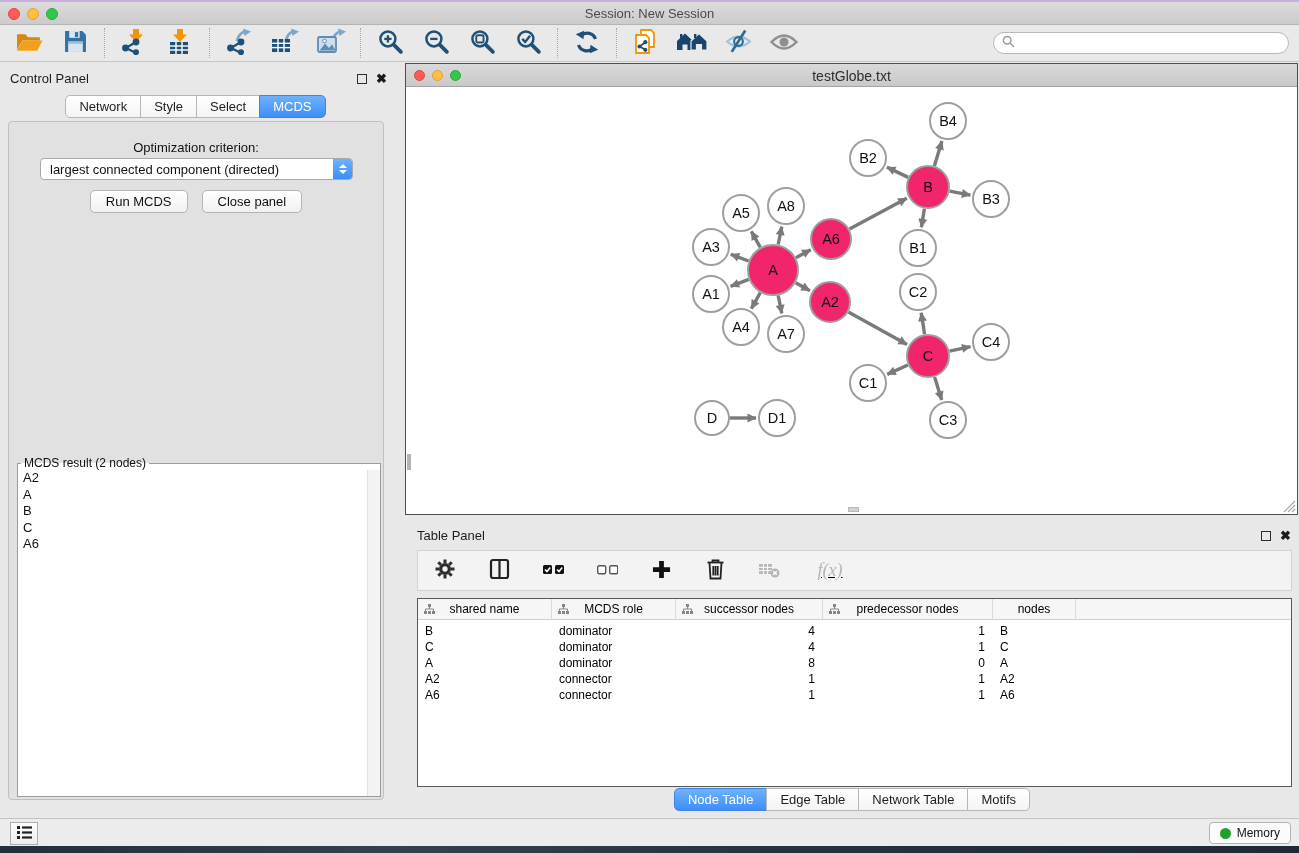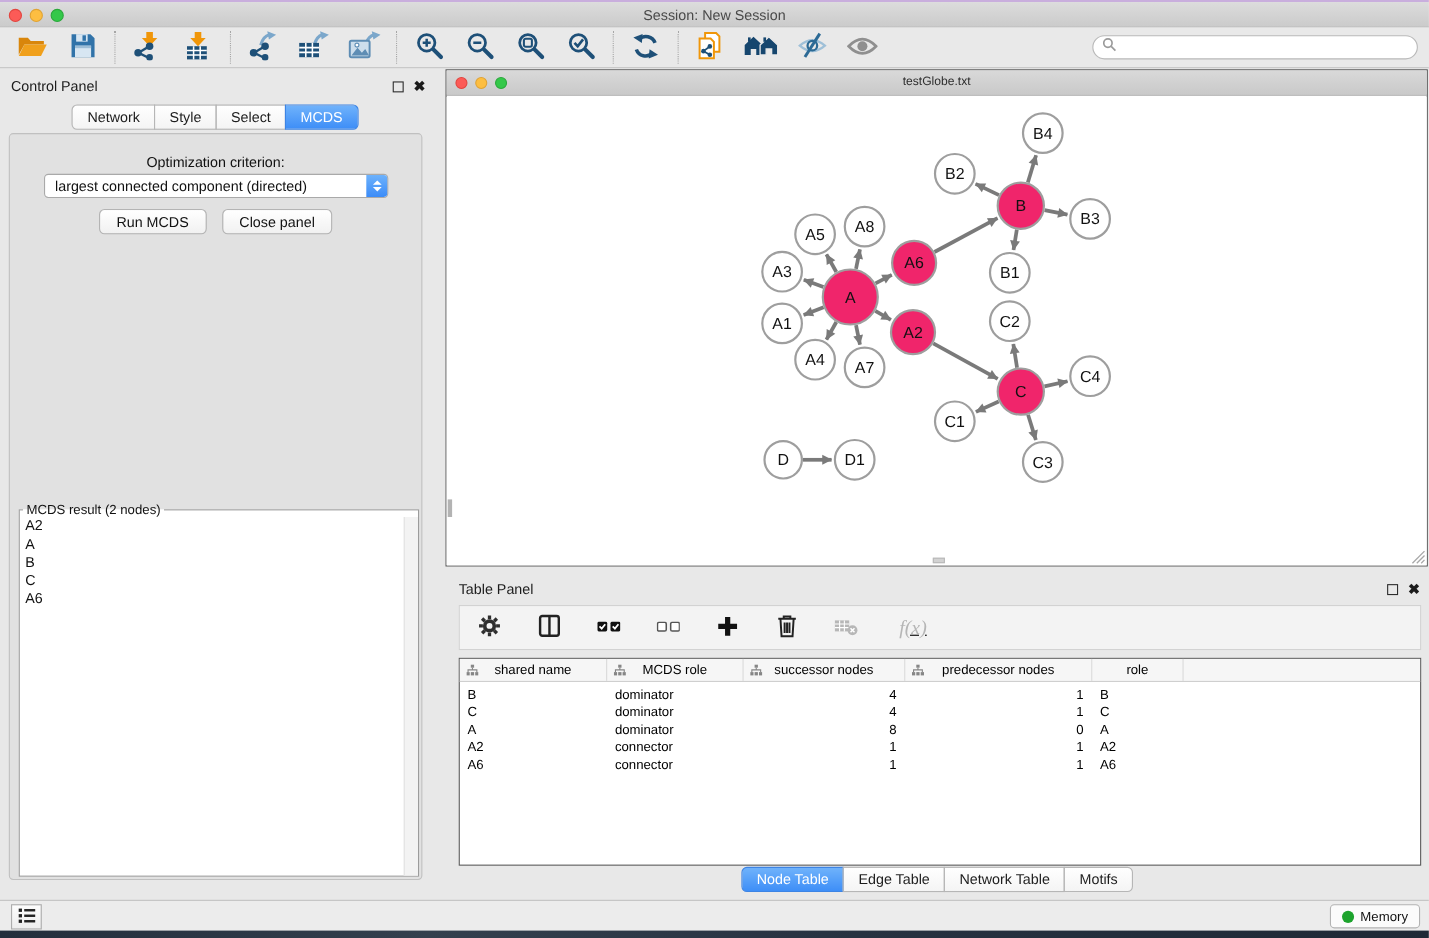--- a/index.html
+++ b/index.html
@@ -66,21 +66,21 @@
   .result-item { font-size:13px; color:#111; line-height:16.5px; padding-left:5px; cursor:default; }
   .result-scroll { position:absolute; top:0; bottom:0; right:0; width:13px;
     background:#f3f3f3; border-left:1px solid #e2e2e2; }
 
   
   .net-window { position:absolute; left:405px; top:63px; width:893px; height:452px;
     background:#fff; border:1px solid #4e4e4e; }
   .net-titlebar { position:absolute; left:0; top:0; right:0; height:23px;
     background:linear-gradient(#d9d9d9,#c9c9c9); border-bottom:1px solid #a3a3a3; }
   .net-titlebar .title { position:absolute; left:0; right:0; top:4px; text-align:center;
-    font-size:11px; color:#2e2e2e; }
+    font-size:14px; color:#2e2e2e; }
   .net-canvas { position:absolute; left:0; top:24px; right:0; bottom:0; background:#fff; }
   .grip { position:absolute; right:1px; bottom:1px; width:15px; height:15px; cursor:nwse-resize; }
   .vthumb { position:absolute; left:1px; top:366px; width:4px; height:16px; background:#b3b3b3; }
   .hthumb { position:absolute; left:442px; bottom:2px; width:11px; height:5px;
     background:#d2d2d2; border:1px solid #b9b9b9; }
 
   
   .table-panel { position:absolute; left:405px; top:520px; width:894px; height:298px; }
   .tp-toolbar { position:absolute; left:12px; right:7px; top:30px; height:41px;
     background:#f3f3f3; border:1px solid #d2d2d2; display:flex; align-items:center; gap:28px; padding-left:14px;text-decoration:underline; }
@@ -597,21 +597,21 @@
                   <rect x="4" y="0" width="3" height="3"></rect>
                   <rect x="0" y="7" width="3" height="3"></rect>
                   <rect x="4" y="7" width="3" height="3"></rect>
                   <rect x="8" y="7" width="3" height="3"></rect>
                 </g>
                 <path d="M5.5 3 v2 M1.5 7 v-2 h8 v2" stroke="#868686" fill="none"></path>
               </svg></span>
           <span>predecessor nodes</span>
         </div>
         <div class="th" style="width:83px">
-          <span>role</span>
+          <span>nodes</span>
         </div>
         <div class="th th-rest"></div>
       </div>
       <div class="tr" style="margin-top:3px">
         <div class="td al" style="width:134px">B</div>
         <div class="td al" style="width:124px">dominator</div>
         <div class="td ar" style="width:147px">4</div>
         <div class="td ar" style="width:170px">1</div>
         <div class="td al" style="width:83px">B</div>
       </div>

